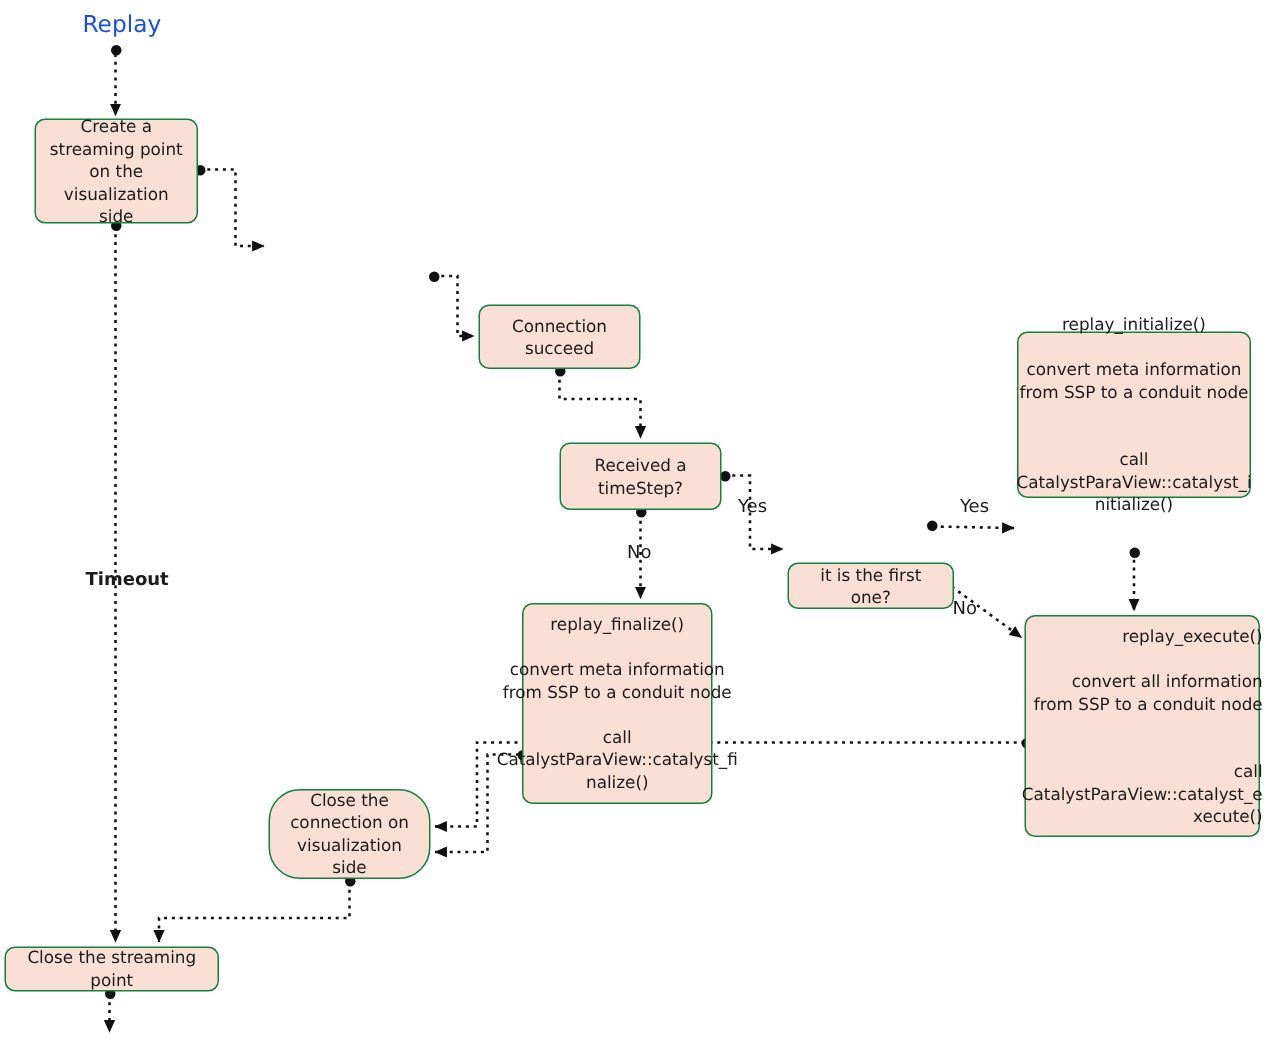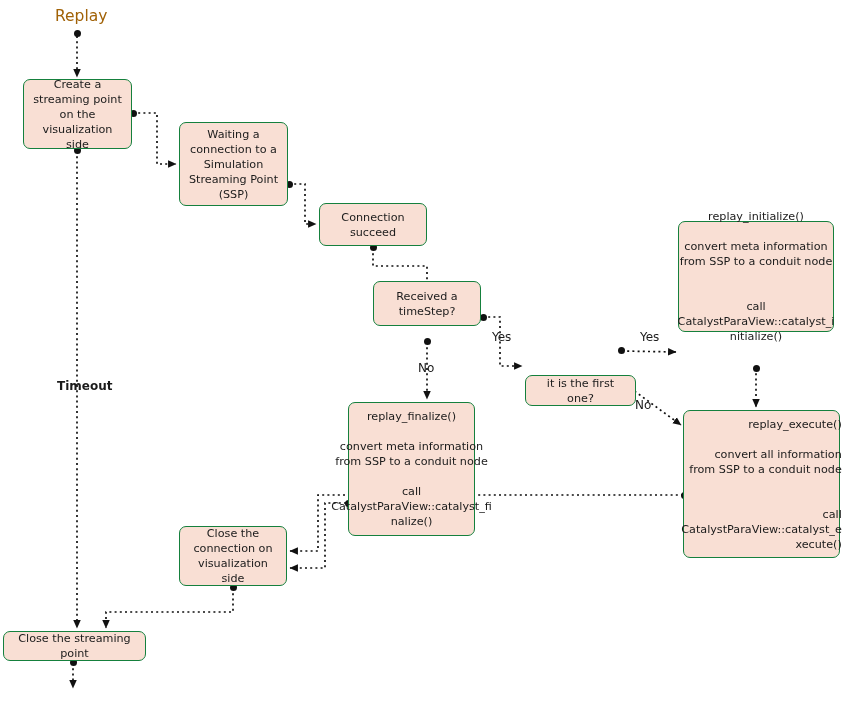--- a/index.html
+++ b/index.html
@@ -43,21 +43,21 @@
     line-height: 15px;
     color: #1b1b1b;
     padding: 3px 6px;
     white-space: pre-line;
   }
   .node.small-pad { padding: 2px 8px; }
   .diagram-title {
     position: absolute;
     font-size: 15.5px;
     line-height: 19px;
-    color: #a16207;
+    color: #1d4ed8;
     white-space: nowrap;
   }
   .edge-label {
     position: absolute;
     font-size: 12px;
     line-height: 13px;
     color: #1b1b1b;
     white-space: nowrap;
   }
   .dot {
@@ -129,30 +129,25 @@
   <div class="dot" style="left:233px;top:587px;"></div>
   <div class="dot" style="left:73px;top:662px;"></div>
 
   <div class="diagram-title" style="left:55px;top:7px;">Replay</div>
 
   <div class="node" style="left:23px;top:79px;width:109px;height:70px;">Create a
 streaming point
 on the
 visualization side</div>
 
-  <div class="node" style="left:179px;top:122px;width:109px;height:84px;">Waiting a
-connection to a
-Simulation
-Streaming Point
-(SSP)</div>
 
   <div class="node" style="left:319px;top:203px;width:108px;height:43px;">Connection
 succeed</div>
 
-  <div class="node" style="left:373px;top:281px;width:108px;height:45px;">Received a
+  <div class="node" style="left:373px;top:295px;width:108px;height:45px;">Received a
 timeStep?</div>
 
   <div class="node small-pad" style="left:525px;top:351px;width:111px;height:31px;margin-top:24px;">it is the first one?</div>
 
   <div class="node" style="left:678px;top:221px;width:156px;height:111px;">replay_initialize()
 
 convert meta information
 from SSP to a conduit node
 
 
@@ -172,21 +167,21 @@
 
   <div class="node" style="left:348px;top:402px;width:127px;height:134px;">replay_finalize()
 
 convert meta information
 from SSP to a conduit node
 
 call
 CatalystParaView::catalyst_fi
 nalize()</div>
 
-  <div class="node" style="left:179px;top:526px;width:108px;height:60px;">Close the
+  <div class="node" style="left:179px;top:526px;width:108px;height:60px;border-radius:21px;">Close the
 connection on
 visualization side</div>
 
   <div class="node small-pad" style="left:3px;top:631px;width:143px;height:30px;">Close the streaming point</div>
 
   <div class="edge-label" style="left:492px;top:331px;">Yes</div>
 
   <div class="edge-label" style="left:418px;top:362px;">No</div>
 
   <div class="edge-label" style="left:640px;top:331px;">Yes</div>

